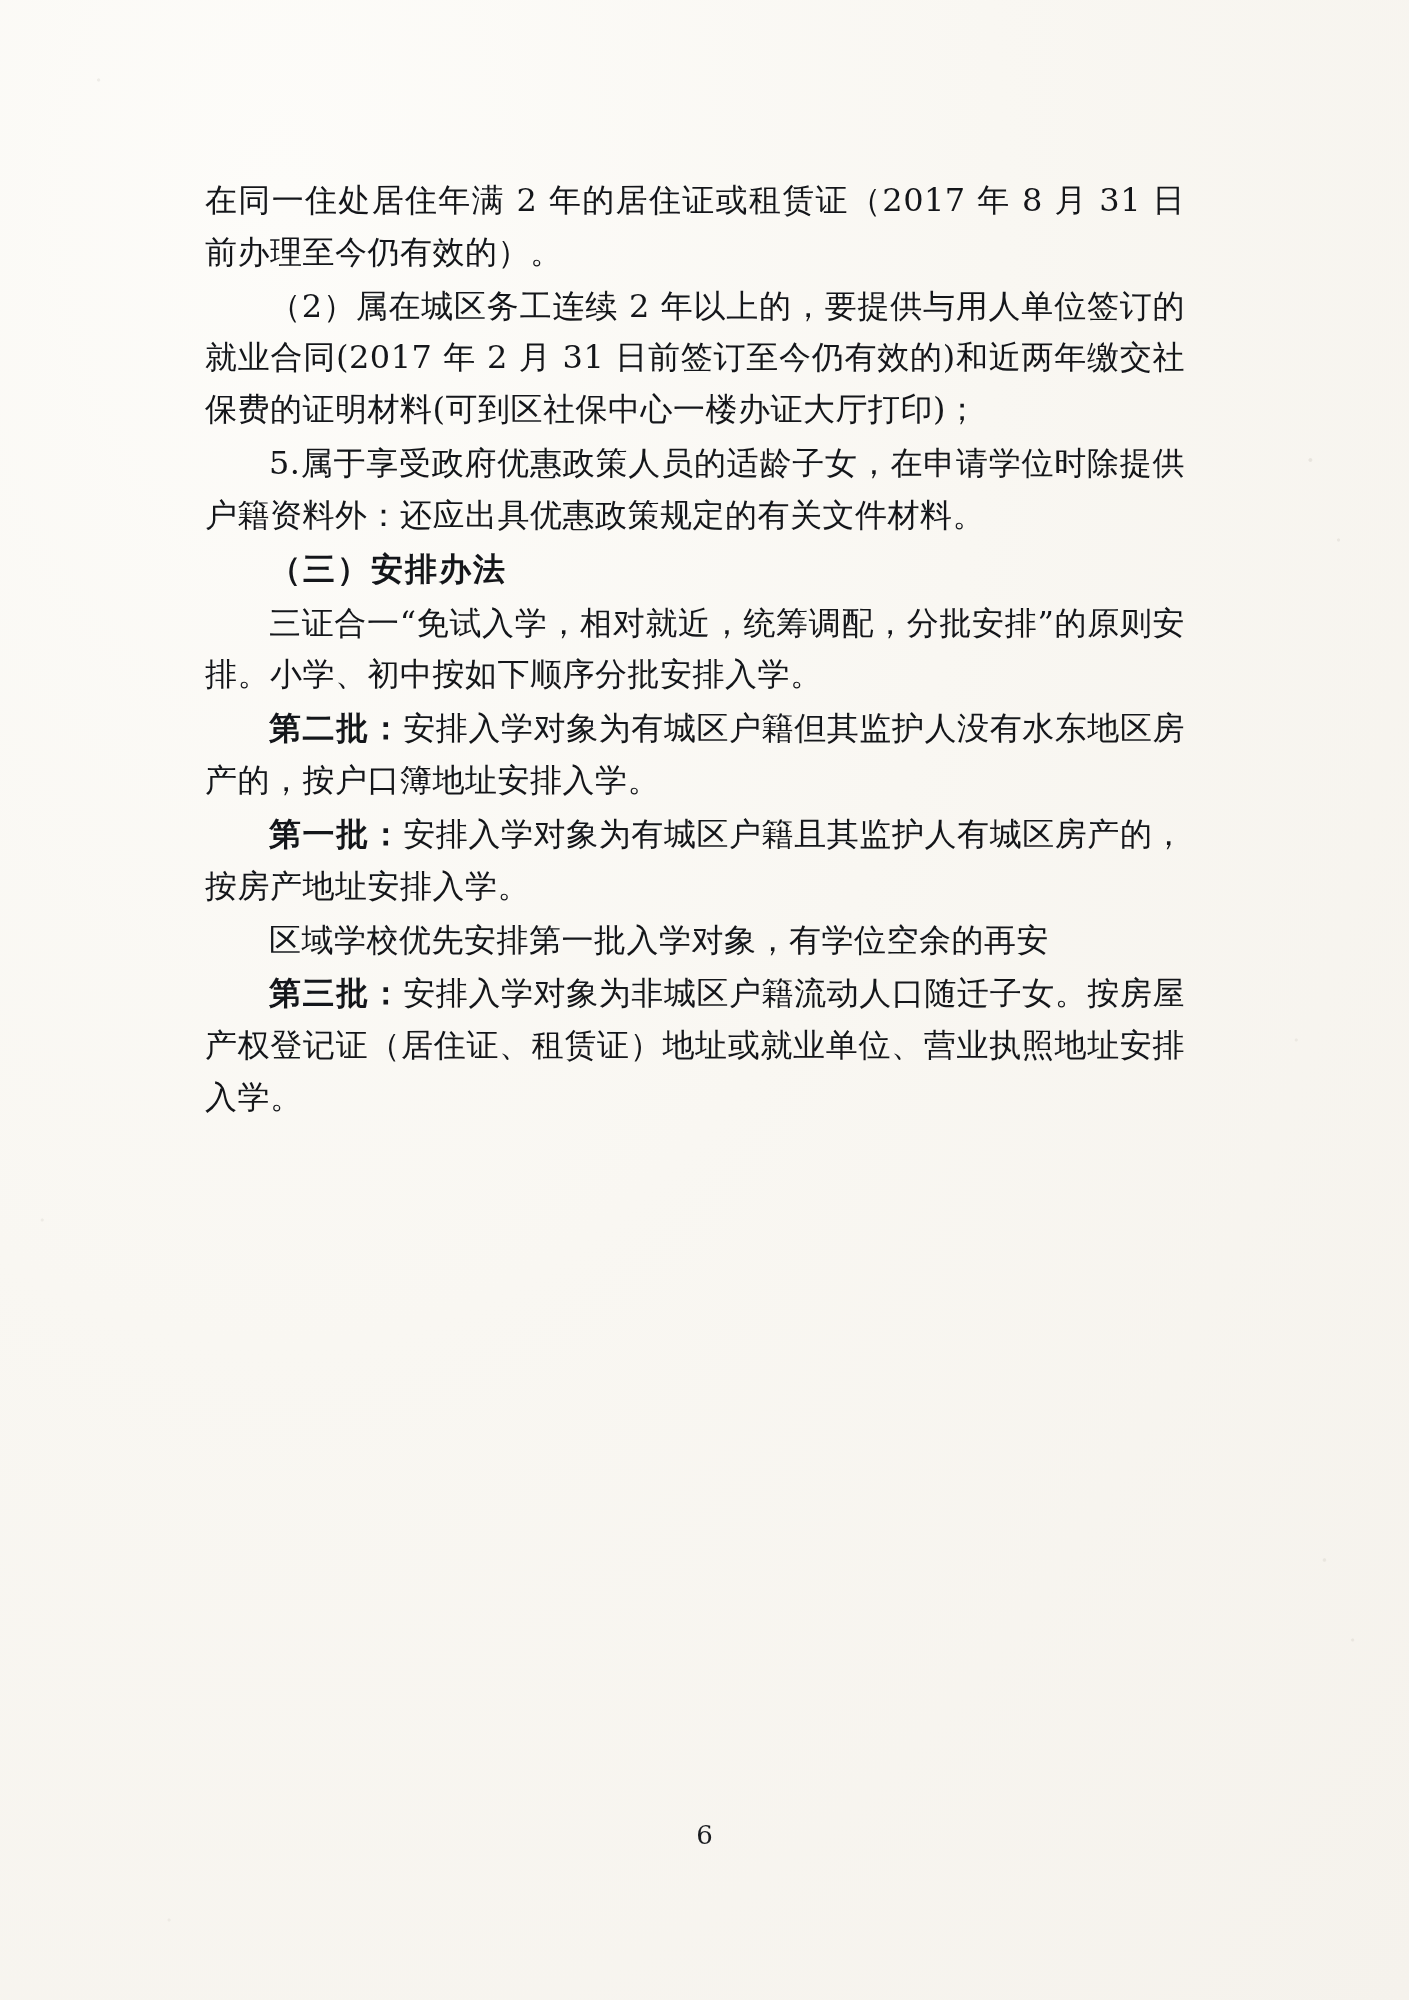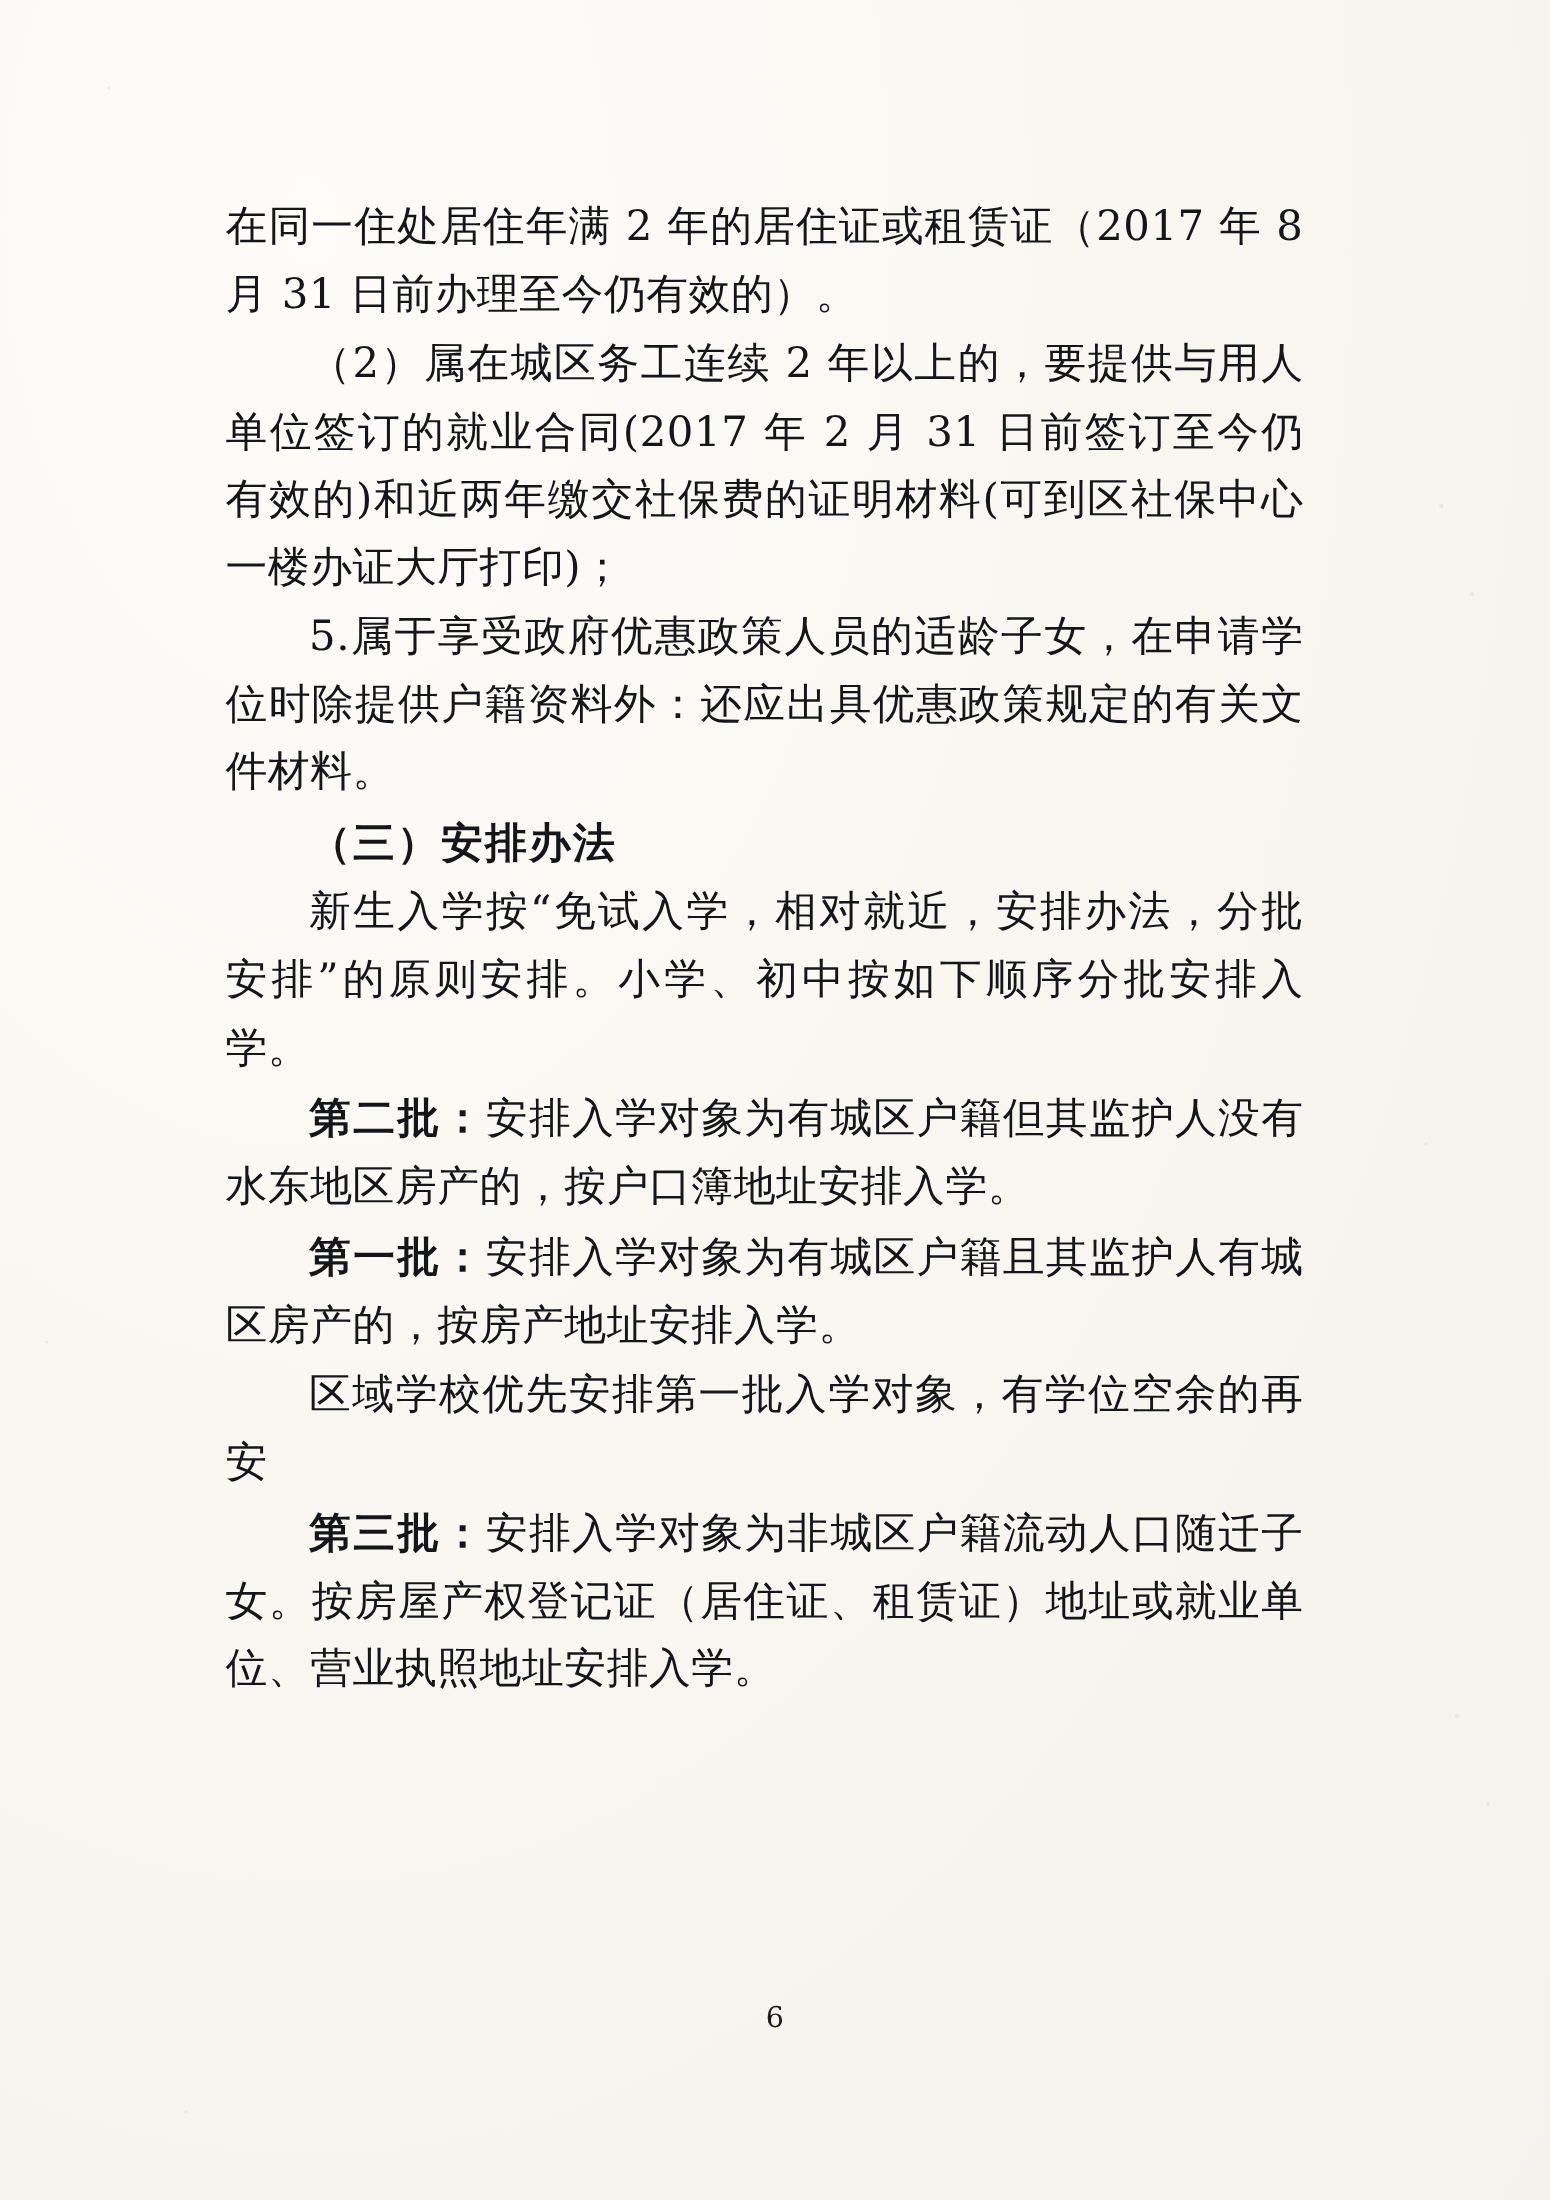--- a/index.html
+++ b/index.html
@@ -36,21 +36,21 @@
       radial-gradient(circle at 12% 96%, rgba(120,110,95,0.08) 0 1.1px, rgba(0,0,0,0) 2px);
   }
   .content {
     position: absolute;
     left: 205px;
     top: 175px;
     width: 980px;
   }
   p {
     margin: 0 0 2px 0;
-    font-size: 38px;
+    font-size: 32px;
     line-height: 1.62;
     color: #14161a;
     letter-spacing: 0.5px;
     text-align: justify;
     text-justify: inter-ideograph;
     font-family: "DejaVu Serif", "Liberation Serif", serif;
   }
   p.indent {
     text-indent: 2em;
   }
@@ -77,21 +77,21 @@
 <body>
 
 <div class="page">
   <div class="paper-noise"></div>
 
   <div class="content">
     <p>在同一住处居住年满 2 年的居住证或租赁证（2017 年 8 月 31 日前办理至今仍有效的）。</p>
     <p class="indent">（2）属在城区务工连续 2 年以上的，要提供与用人单位签订的就业合同(2017 年 2 月 31 日前签订至今仍有效的)和近两年缴交社保费的证明材料(可到区社保中心一楼办证大厅打印)；</p>
     <p class="indent">5.属于享受政府优惠政策人员的适龄子女，在申请学位时除提供户籍资料外：还应出具优惠政策规定的有关文件材料。</p>
     <p class="indent bold">（三）安排办法</p>
-    <p class="indent">新生入学按“免试入学，相对就近，安排办法，分批安排”的原则安排。小学、初中按如下顺序分批安排入学。</p>
+    <p class="indent">三证合一“免试入学，相对就近，统筹调配，分批安排”的原则安排。小学、初中按如下顺序分批安排入学。</p>
     <p class="indent"><span class="lead-bold">第二批：</span><span>安排入学对象为有城区户籍但其监护人没有水东地区房产的，按户口簿地址安排入学。</span></p>
     <p class="indent"><span class="lead-bold">第一批：</span><span>安排入学对象为有城区户籍且其监护人有城区房产的，按房产地址安排入学。</span></p>
     <p class="indent">区域学校优先安排第一批入学对象，有学位空余的再安</p>
     <p class="indent"><span class="lead-bold">第三批：</span><span>安排入学对象为非城区户籍流动人口随迁子女。按房屋产权登记证（居住证、租赁证）地址或就业单位、营业执照地址安排入学。</span></p>
   </div>
 
   <div class="page-number">6</div>
 </div>
 
 </body></html>

